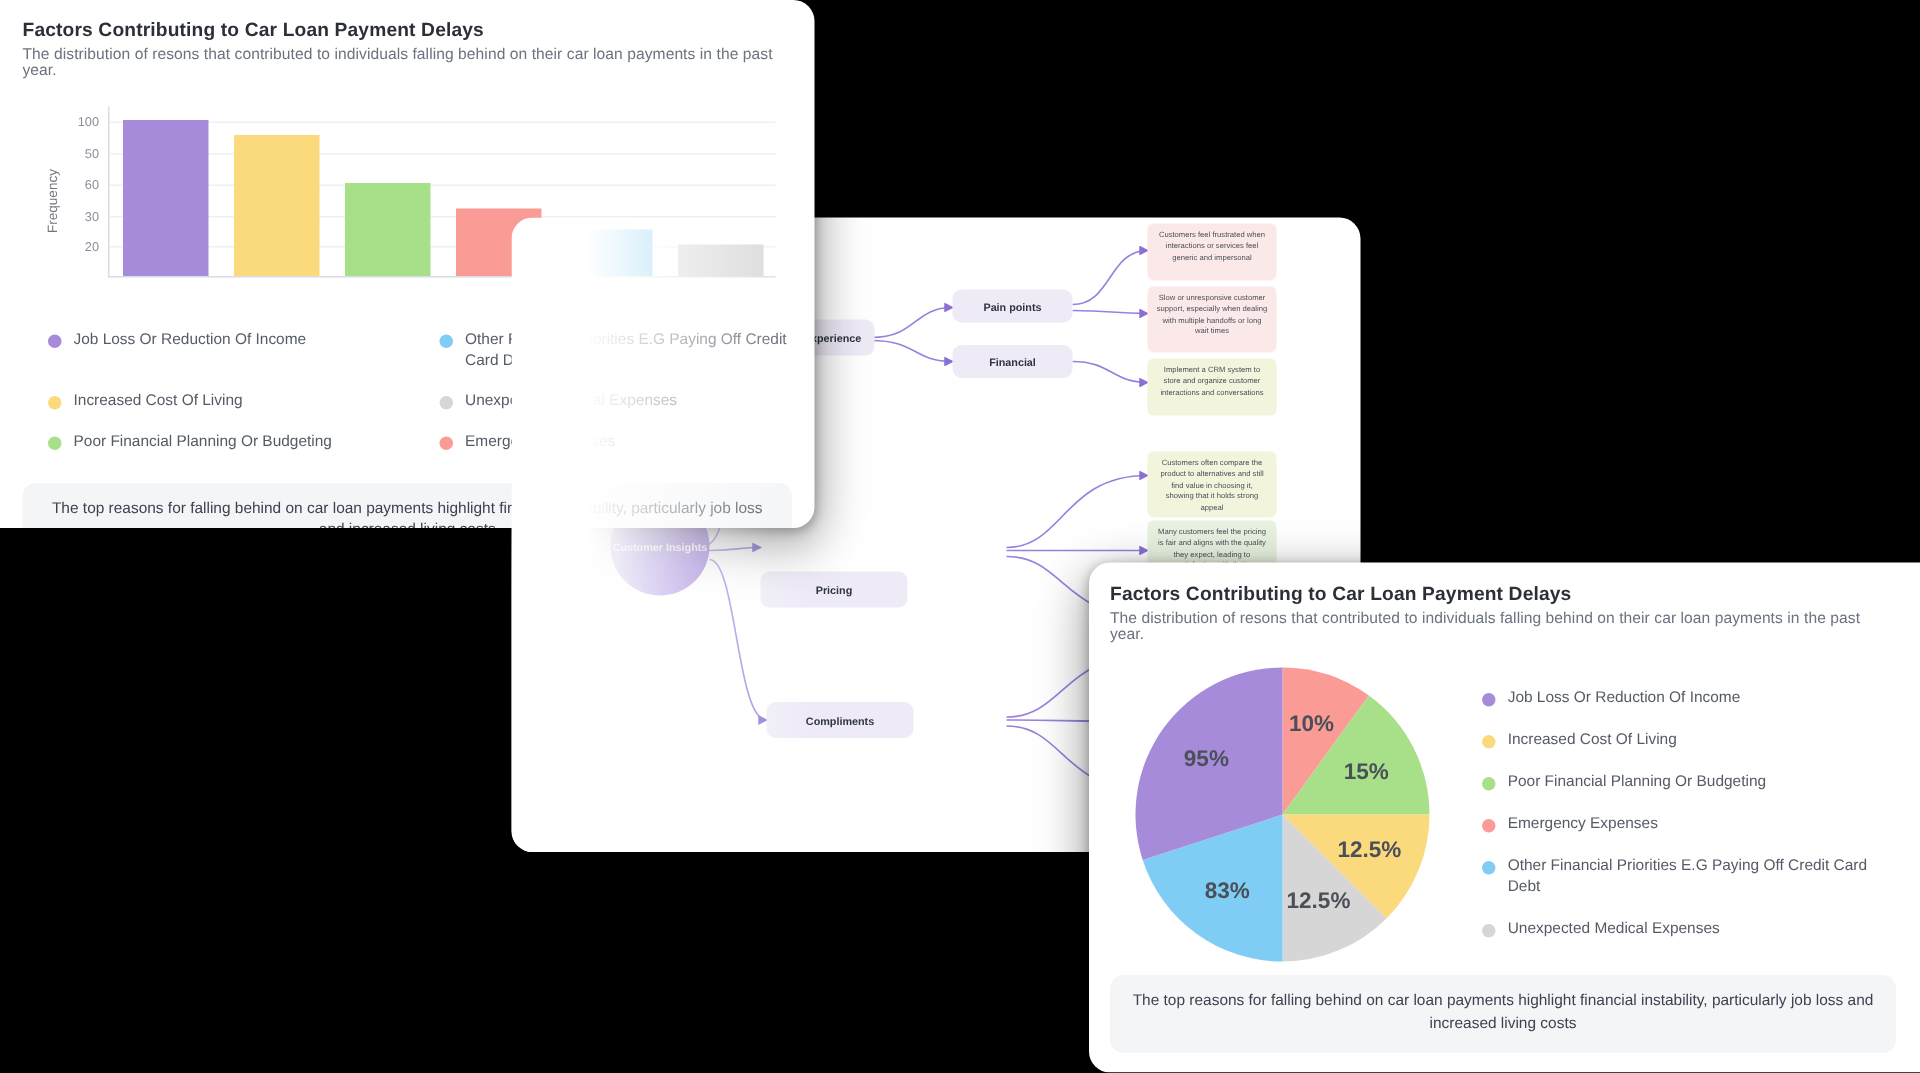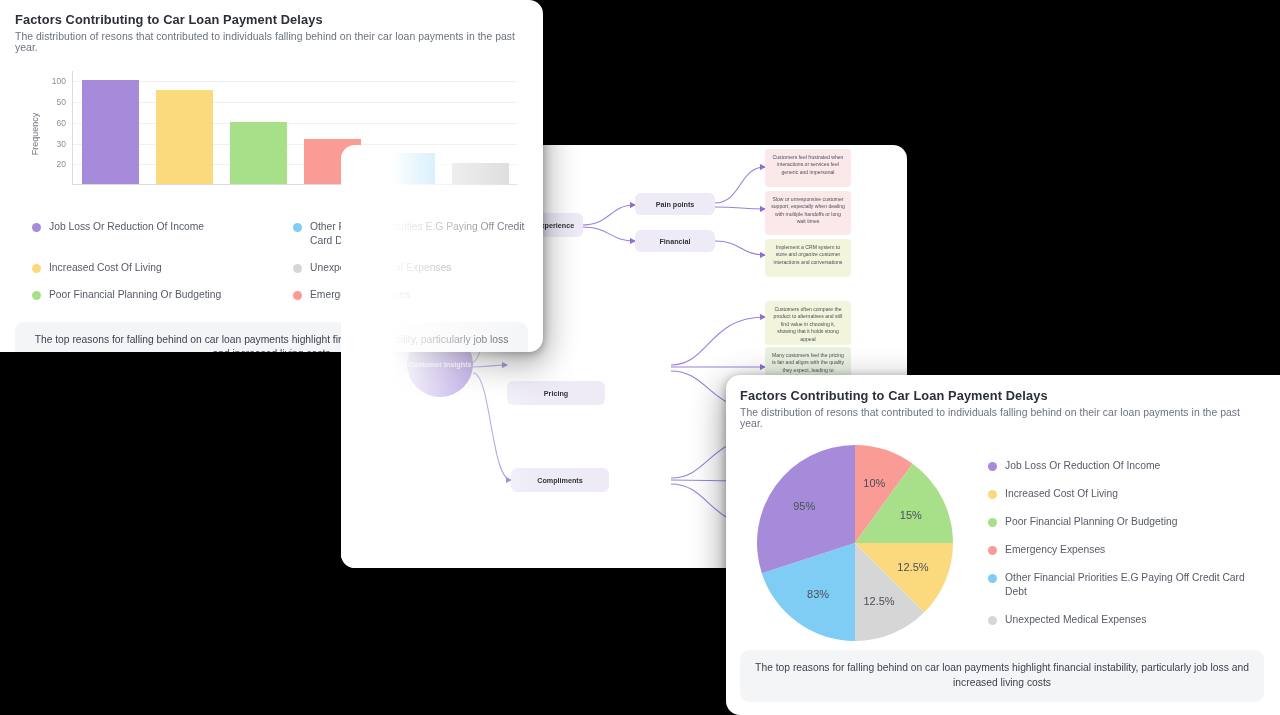--- a/index.html
+++ b/index.html
@@ -111,21 +111,21 @@
   
   
   #pie-card { left: 726px; top: 375px; width: 554px; height: 340px;
               border-top-right-radius: 0; border-bottom-right-radius: 0;
               border-bottom-left-radius: 14px;
               padding: 13px 16px 0 14px; }
   .pie-body { display: flex; align-items: center; margin-top: 14px; }
   .pie-wrap { position: relative; width: 206px; height: 200px; margin-left: 12px; }
   #pie-svg { position: absolute; left: 0; top: 0; }
   .pie-label {
-    position: absolute; font-size: 11px; font-weight: 400; color: #4a4f58;
+    position: absolute; font-size: 15px; font-weight: 700; color: #4a4f58;
     transform: translate(-50%,-50%); white-space: nowrap;
   }
   #pie-legend { margin-left: 34px; display: flex; flex-direction: column; gap: 14px; }
   #pie-card .insight-wrap { position: absolute; left: 14px; right: 16px; bottom: 13px; }
 </style>
 </head>
 <body>
 
 <div id="stage">
 

